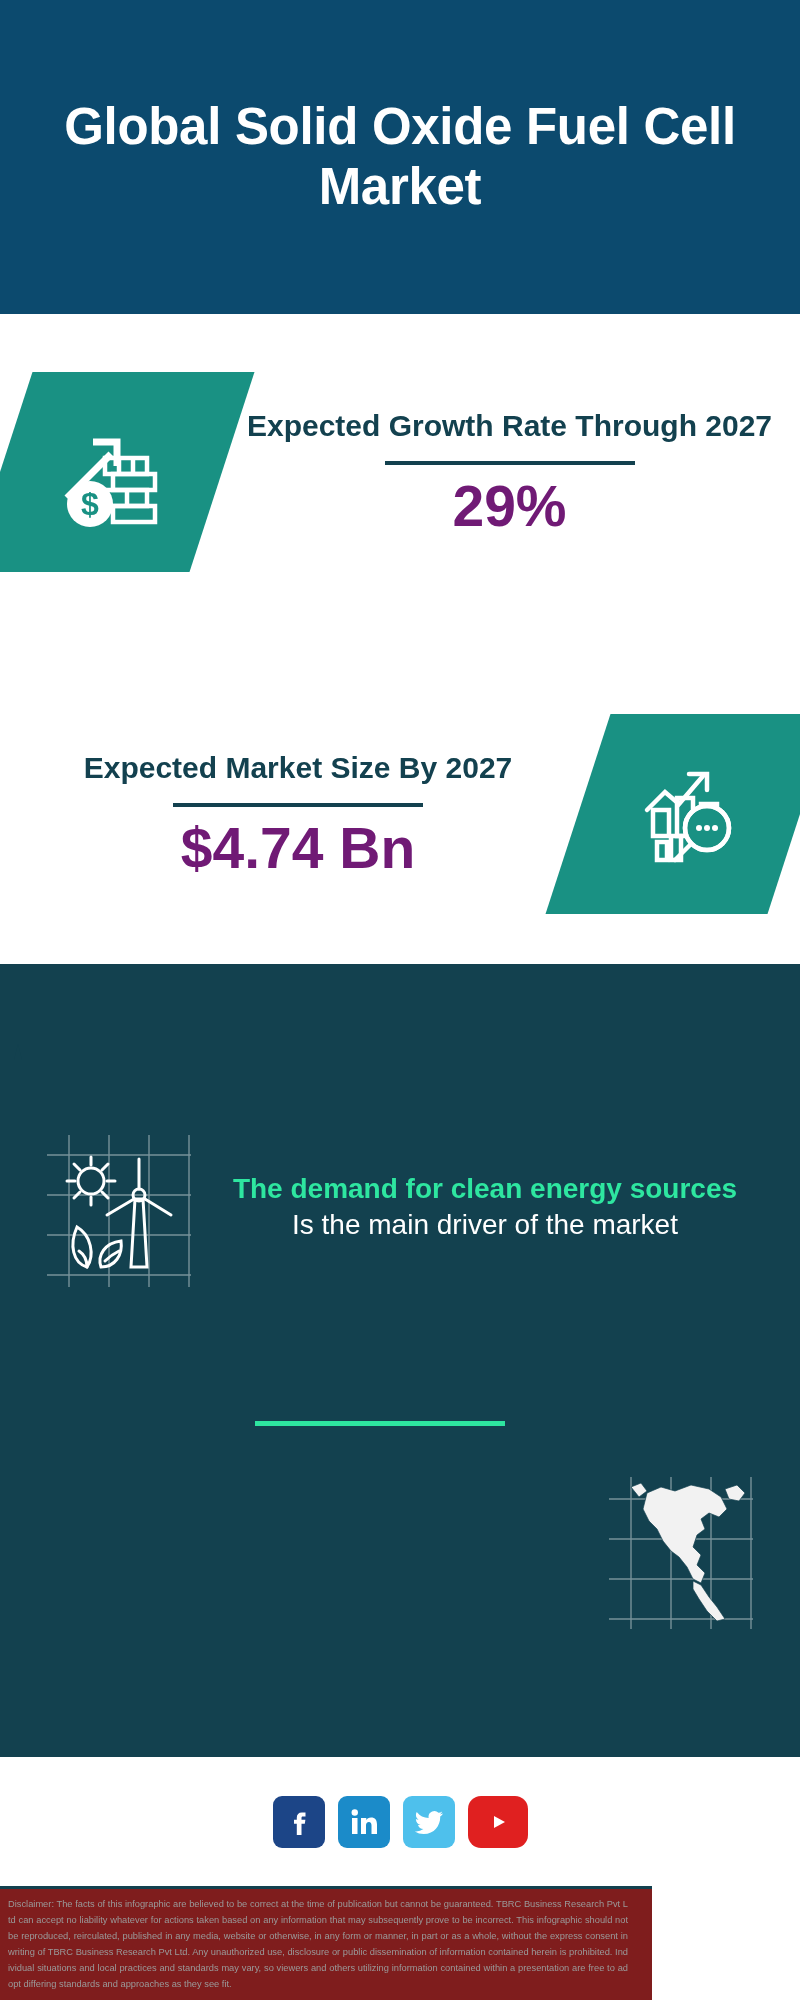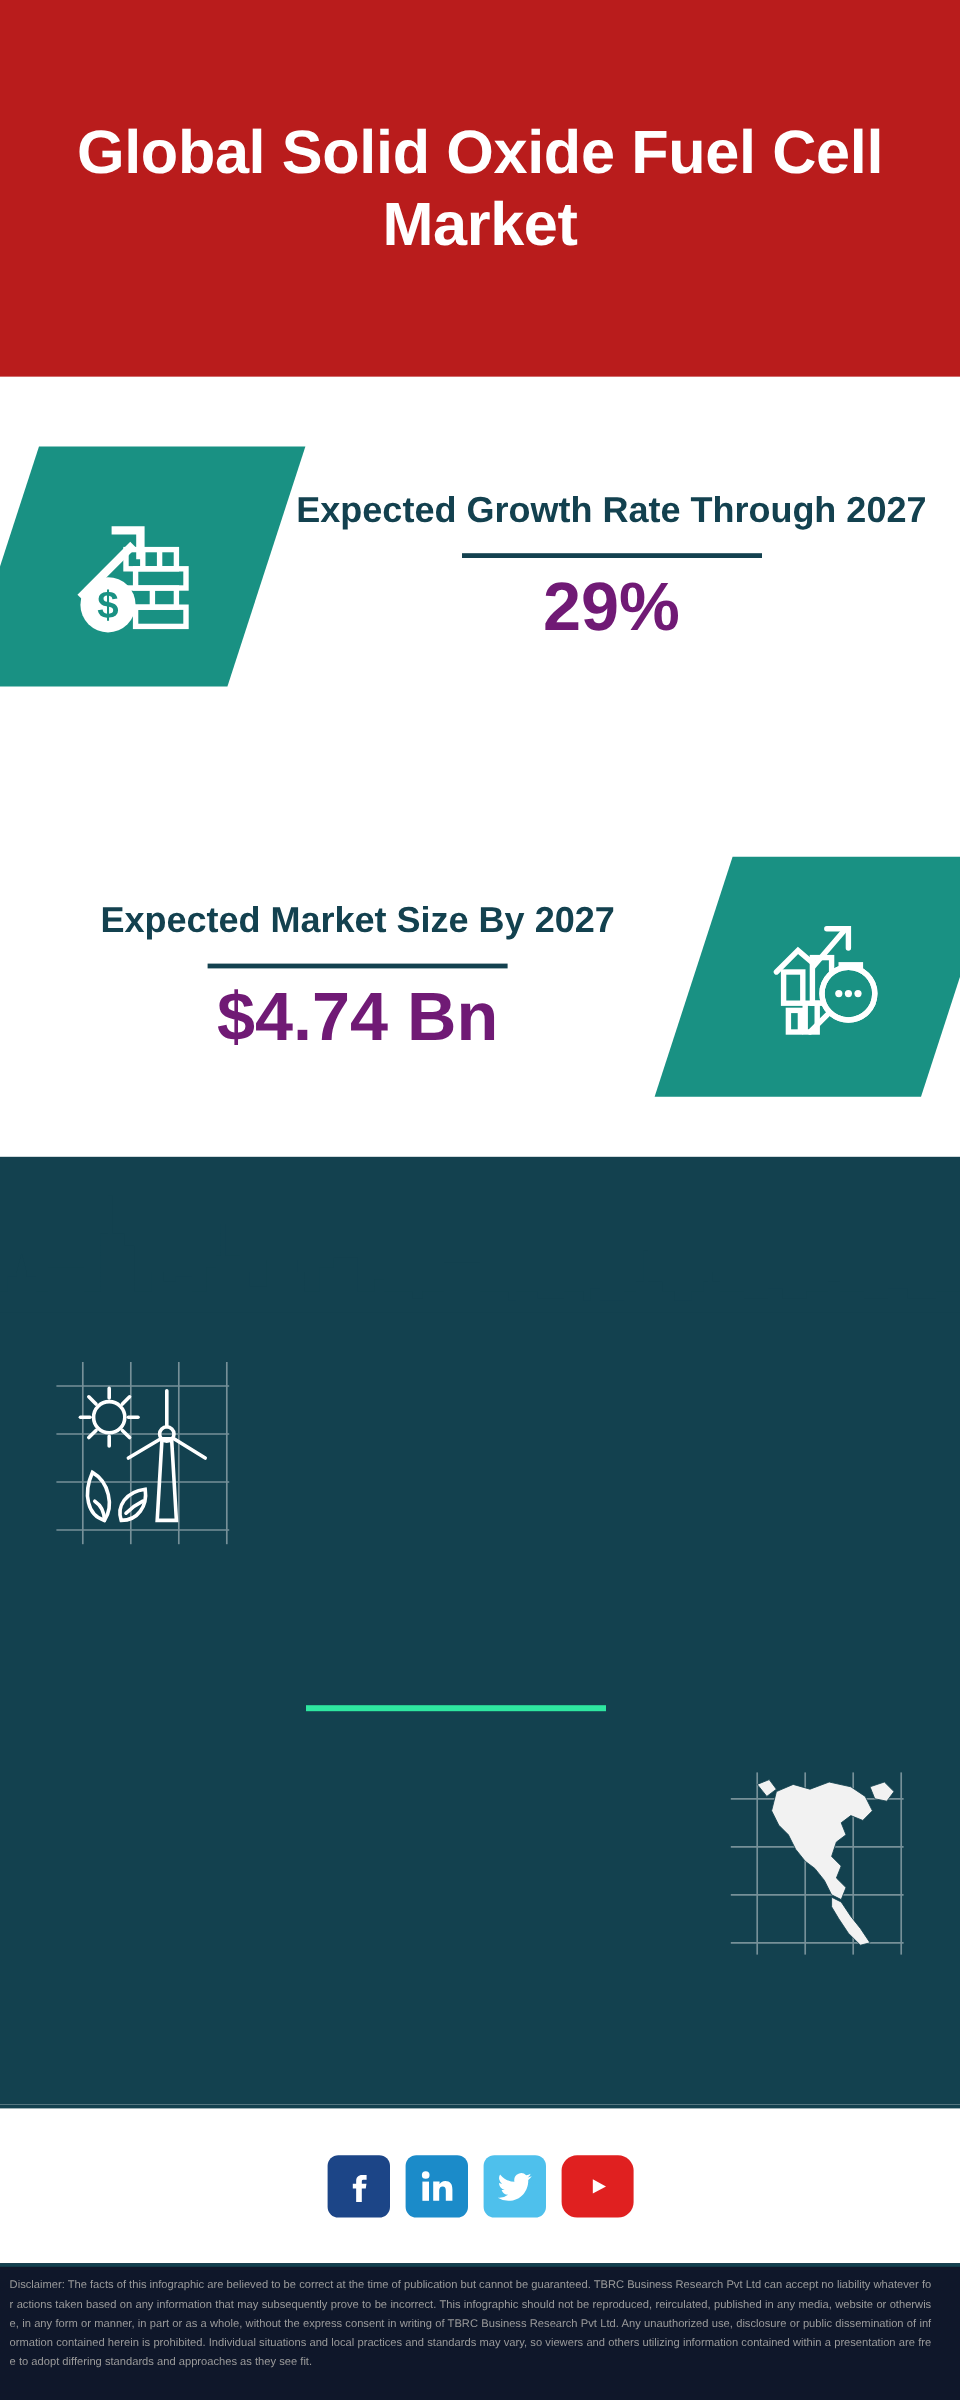--- a/index.html
+++ b/index.html
@@ -15,21 +15,21 @@
     height: 2000px;
     background: #ffffff;
     overflow: hidden;
   }
 
   
   .header {
     position: absolute;
     left: 0; top: 0;
     width: 800px; height: 314px;
-    background: #b91c1c;
+    background: #0c4a6e;
     display: flex;
     align-items: center;
     justify-content: center;
     padding: 0 44px;
   }
   .header-title {
     color: #ffffff;
     font-size: 51px;
     font-weight: bold;
     line-height: 1.18;
@@ -183,22 +183,22 @@
   .soc svg { display: block; }
   .soc-fb { background: #1c4587; }
   .soc-li { background: #1b8bc9; }
   .soc-tw { background: #4ec0ec; }
   .soc-yt { background: #e02020; border-radius: 13px; width: 60px; }
 
   
   .disclaimer-wrap {
     position: absolute;
     left: 0; top: 1886px;
-    width: 800px; height: 114px;
-    background: #0f172a;
+    width: 652px; height: 114px;
+    background: #7f1d1d;
     border-top: 3px solid #13414f;
     padding: 8px 24px 0 8px;
   }
   .disclaimer {
     color: #9a9a9a;
     font-size: 9.3px;
     line-height: 1.72;
     text-align: justify;
     word-break: break-all;
   }
@@ -333,20 +333,24 @@
           <path d="M100 62 L100 32"></path>
           <path d="M95 72 L68 88"></path>
           <path d="M106 72 L132 88"></path>
 
           <path d="M38 100 C30 118, 34 136, 48 140 C56 128, 52 108, 38 100 Z"></path>
           <path d="M40 124 C46 128, 48 134, 48 140"></path>
           <path d="M82 114 C66 116, 58 128, 62 140 C76 140, 84 128, 82 114 Z"></path>
           <path d="M66 134 C70 130, 76 126, 80 124"></path>
         </g>
       </svg>
+    </div>
+    <div class="panel-text">
+      <div class="panel-head">The demand for clean energy sources</div>
+      <div class="panel-sub">Is the main driver of the market</div>
     </div>
   </div>
 
   <div class="green-divider"></div>
 
   <div class="panel panel-region">
     <div class="panel-text">
     </div>
     <div class="panel-icon">
       <svg viewBox="0 0 160 160">

